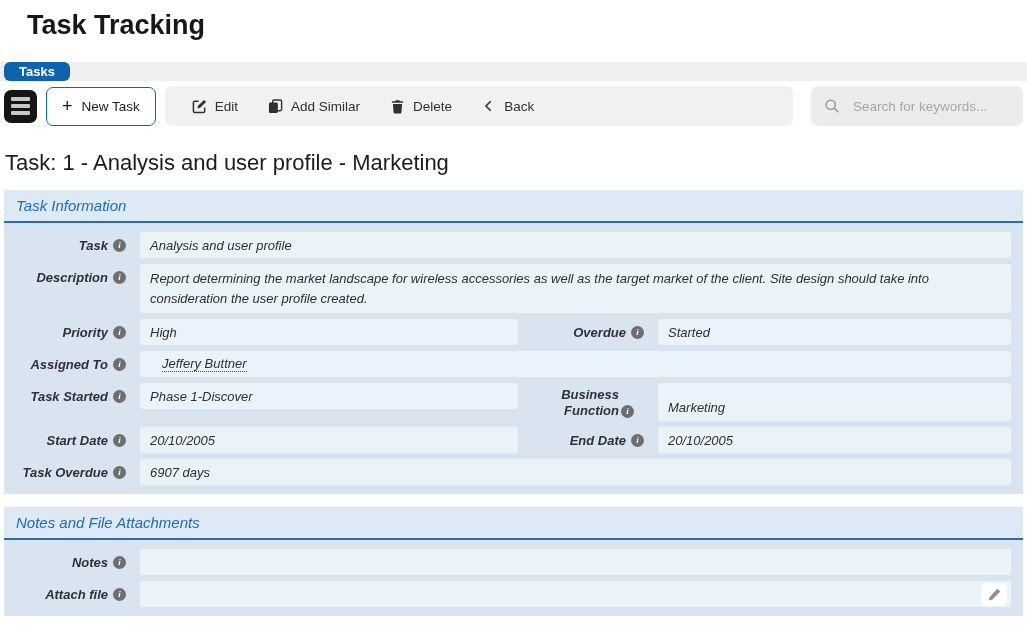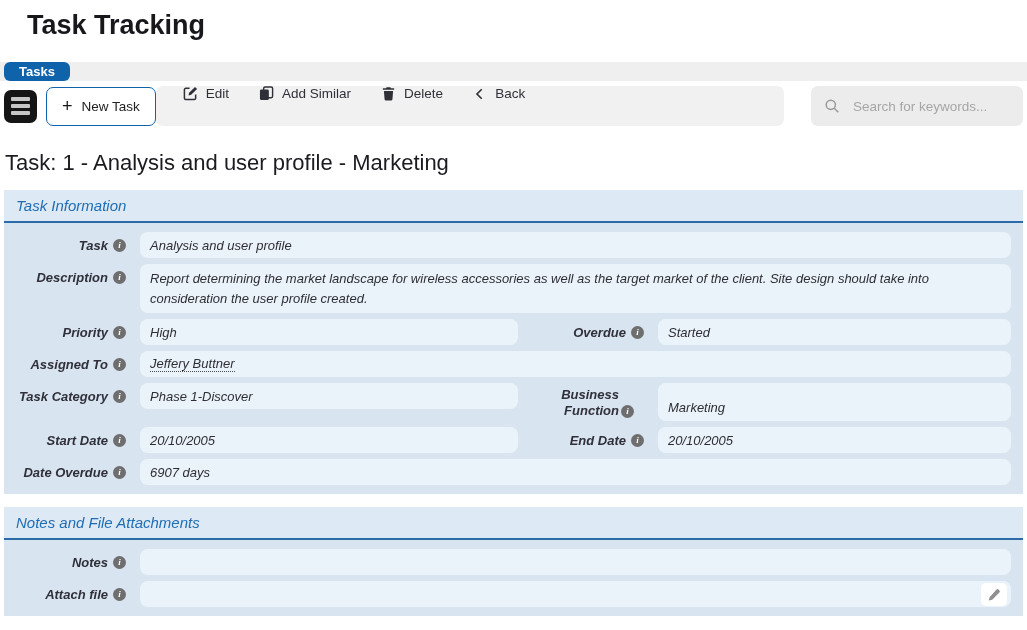--- a/index.html
+++ b/index.html
@@ -23,43 +23,43 @@
   .app-title{margin:0;padding:9px 0 0 27px;font-size:27px;line-height:33px;font-weight:700;color:#17171c;}
 
   .tabbar{margin-top:20px;height:19px;background:var(--tabbar-bg);display:flex;align-items:stretch;}
   .tab{margin-left:4px;background:var(--accent);color:#fff;font-size:13px;font-weight:700;display:flex;align-items:center;padding:0 15px;border-radius:6px;cursor:pointer;}
 
   .toolbar{margin:5px 4px 0 4px;height:40px;display:flex;align-items:center;}
   .hamburger{width:33px;height:33px;background:#151515;border-radius:7px;display:flex;flex-direction:column;justify-content:center;align-items:center;gap:3px;cursor:pointer;flex:none;}
   .hamburger span{width:19px;height:4px;background:#c6c6c6;border-radius:1px;}
   .btn-new{margin-left:9px;height:39px;background:#fff;border:1px solid var(--accent);border-radius:7px;display:flex;align-items:center;gap:9px;padding:0 15px;font-size:13.5px;color:#222;cursor:pointer;flex:none;}
   .plus-glyph{font-size:18px;font-weight:400;color:#161616;line-height:1;}
-  .actions{height:40px;background:var(--toolbar-bg);border-radius:7px;display:flex;align-items:flex-start;padding:0 12px;flex:1;max-width:628px;}
+  .actions{margin-left:9px;height:40px;background:var(--toolbar-bg);border-radius:7px;display:flex;align-items:center;padding:0 12px;flex:1;max-width:628px;}
   .action{display:flex;align-items:center;gap:8px;padding:0 15px;font-size:13.5px;color:#2f2f38;cursor:pointer;background:none;border:none;font-family:inherit;}
   .search{margin-left:auto;width:212px;height:40px;background:var(--search-bg);border-radius:7px;display:flex;align-items:center;padding:0 13px;gap:11px;flex:none;}
   .search input{border:none;background:transparent;outline:none;font-size:13.5px;color:#555;width:100%;font-family:inherit;}
   .search input::placeholder{color:#a6a6a6;}
 
   .page-title{margin:23px 0 0 5px;font-size:22px;line-height:28px;font-weight:400;color:#1b1b20;}
 
   .section{margin:13px 4px 0 4px;font-style:italic;}
   .section-header{background:var(--section-header-bg);padding:7px 12px;font-size:15px;color:var(--section-title);border-bottom:2px solid var(--section-border);}
   .section-body{background:var(--section-body-bg);padding:9px 6px 3px 0;}
 
   .frow{display:flex;align-items:flex-start;margin-bottom:6px;gap:8px;}
   .flabel{width:128px;flex:none;min-height:26px;display:flex;align-items:center;justify-content:flex-end;gap:5px;padding-right:6px;font-size:13px;font-weight:600;color:var(--label-color);text-align:right;}
   .flabel.stack{flex-direction:row;align-items:flex-end;justify-content:flex-start;gap:2px;padding-top:4px;line-height:1.2;}
   .flabel.stack .info{margin-right:10px;}
   .flabel.l2{width:124px;}
   .info{width:13px;height:13px;border-radius:50%;background:#6e6e6e;color:#fff;font-size:9px;font-weight:700;display:inline-flex;align-items:center;justify-content:center;font-family:"Liberation Serif",serif;flex:none;cursor:pointer;}
-  .fvalue{flex:1;background:var(--field-bg);border-radius:8px;min-height:26px;display:flex;align-items:center;padding:2px 10px;font-size:13px;color:#2e2e34;margin-right:6px;position:relative;}
+  .fvalue{flex:1;background:var(--field-bg);border-radius:3px;min-height:26px;display:flex;align-items:center;padding:2px 10px;font-size:13px;color:#2e2e34;margin-right:6px;position:relative;}
   .fvalue.w1{flex:none;width:378px;margin-right:0;}
   .fvalue.multiline{display:block;min-height:40px;padding:5px 10px;line-height:1.5;}
   .fvalue.tall{min-height:38px;align-items:flex-start;padding-top:17px;}
-  .link-dotted{border-bottom:1px dotted #4a4a4a;cursor:pointer;color:#2e2e34;text-decoration:none;}
+  .link-dotted{border-bottom:1px dotted #4a4a4a;cursor:pointer;color:#2e2e34;text-decoration:none;margin-left:12px;}
   .attach-btn{position:absolute;right:4px;top:2px;width:26px;height:23px;background:#fff;border-radius:5px;border:none;display:flex;align-items:center;justify-content:center;cursor:pointer;}
 
   svg{display:block;}
 </style>
 </head>
 <body>
 
 <div class="screen">
 
   <h1 class="app-title">Task Tracking</h1>
@@ -171,21 +171,21 @@
           <span>Assigned To</span>
           <span class="info">i</span>
         </div>
         <div class="fvalue">
           <a class="link-dotted">Jeffery Buttner</a>
         </div>
       </div>
 
       <div class="frow">
         <div class="flabel">
-          <span>Task Category</span>
+          <span>Task Started</span>
           <span class="info">i</span>
         </div>
         <div class="fvalue w1">Phase 1-Discover</div>
         <div class="flabel l2 stack">
           <span>Business Function</span>
           <span class="info">i</span>
         </div>
         <div class="fvalue tall">Marketing</div>
       </div>
 
@@ -197,21 +197,21 @@
         <div class="fvalue w1">20/10/2005</div>
         <div class="flabel l2">
           <span>End Date</span>
           <span class="info">i</span>
         </div>
         <div class="fvalue">20/10/2005</div>
       </div>
 
       <div class="frow">
         <div class="flabel">
-          <span>Date Overdue</span>
+          <span>Task Overdue</span>
           <span class="info">i</span>
         </div>
         <div class="fvalue">6907 days</div>
       </div>
 
     </div>
   </div>
 
   <div class="section">
     <div class="section-header">Notes and File Attachments</div>

